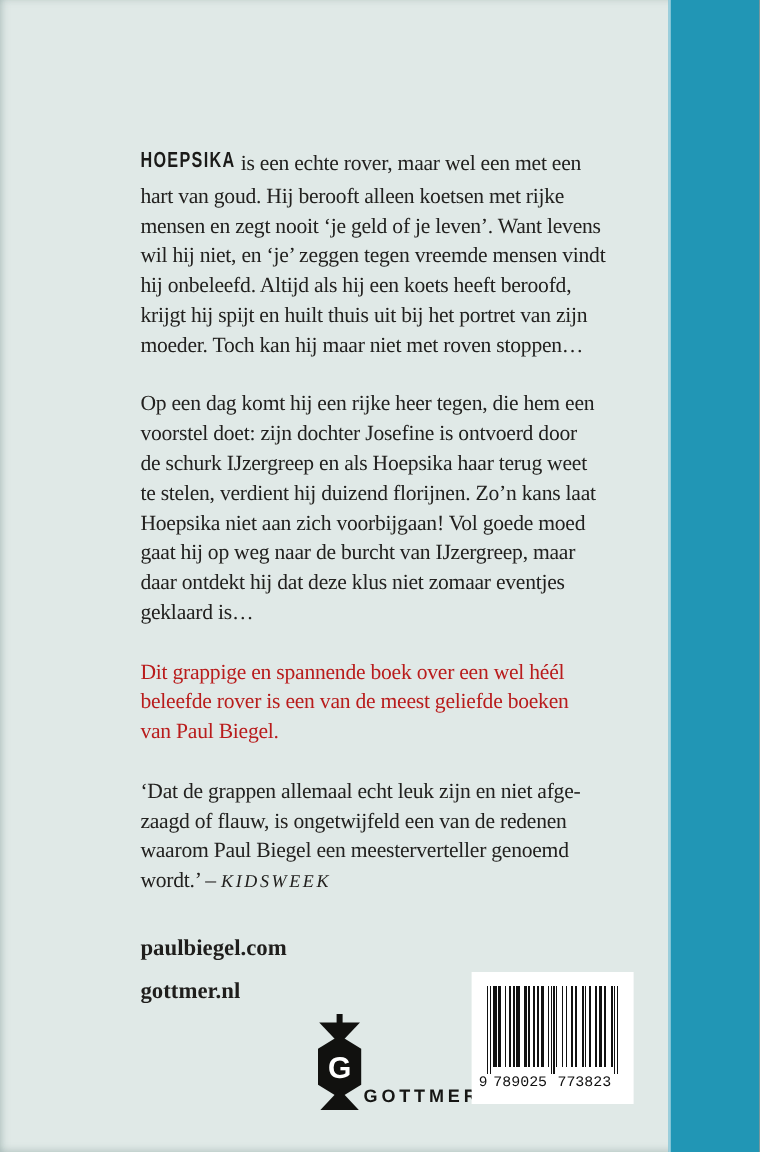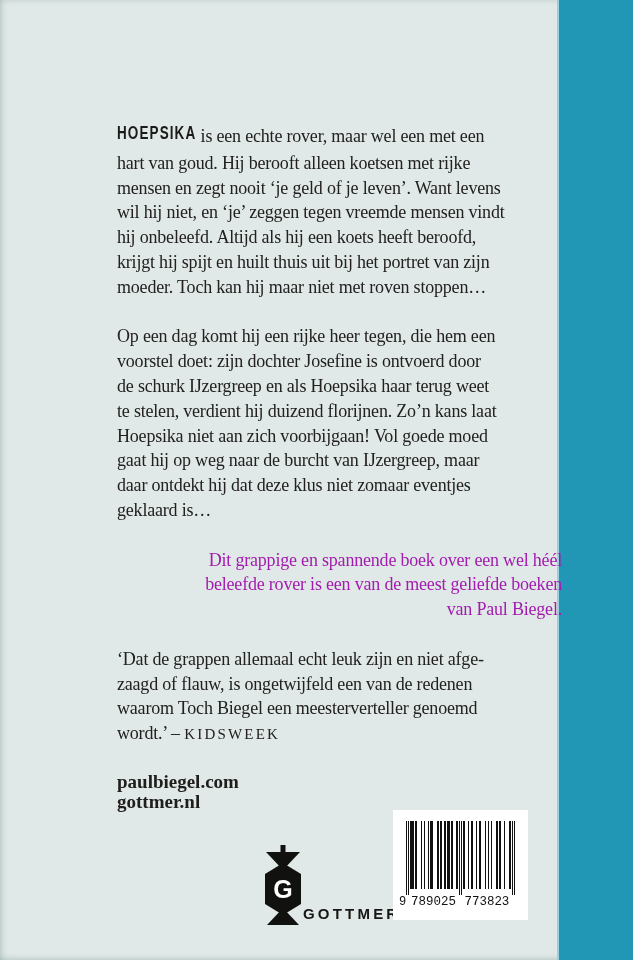--- a/index.html
+++ b/index.html
@@ -31,28 +31,29 @@
   .title-word{
     display:inline-block;
     font-family:"Liberation Sans", sans-serif;
     font-weight:700;
     font-size:13.5px;
     letter-spacing:1.1px;
     transform:scaleY(1.35);
     transform-origin:left bottom;
     color:#1b1b19;
   }
-  .highlight{color:#a21caf;text-align:right;}
+  .highlight{color:#b91c1c;}
   .quote-source{
     font-size:15px;
     letter-spacing:2.2px;
+    font-style:italic;
   }
   .links{
     margin:0;
-    font-size:19px;line-height:20px;font-weight:700;
+    font-size:19px;line-height:36px;font-weight:700;
     white-space:pre;
     color:#1f1e1c;
   }
   .publisher-logo{
     position:absolute;left:263px;top:845px;width:40px;height:80px;
   }
   .publisher-name{
     position:absolute;left:303px;top:905px;
     font-family:"Liberation Sans", sans-serif;
     font-weight:700;font-size:15px;letter-spacing:3.2px;
@@ -89,21 +90,21 @@
 gaat hij op weg naar de burcht van IJzergreep, maar
 daar ontdekt hij dat deze klus niet zomaar eventjes
 geklaard is…</p>
 
     <p class="para highlight">Dit grappige en spannende boek over een wel héél
 beleefde rover is een van de meest geliefde boeken
 van Paul Biegel.</p>
 
     <p class="para"><span>‘Dat de grappen allemaal echt leuk zijn en niet afge-
 zaagd of flauw, is ongetwijfeld een van de redenen
-waarom Toch Biegel een meesterverteller genoemd
+waarom Paul Biegel een meesterverteller genoemd
 wordt.’ – </span><span class="quote-source">KIDSWEEK</span></p>
 
     <p class="links"><span>paulbiegel.com</span>
 <span>gottmer.nl</span></p>
   </div>
 
   <svg class="publisher-logo" viewBox="0 0 40 80">
     <g fill="#11110f">
       <rect x="17.5" y="0" width="5" height="9"></rect>
       <polygon points="3,7 37,7 20,25"></polygon>

